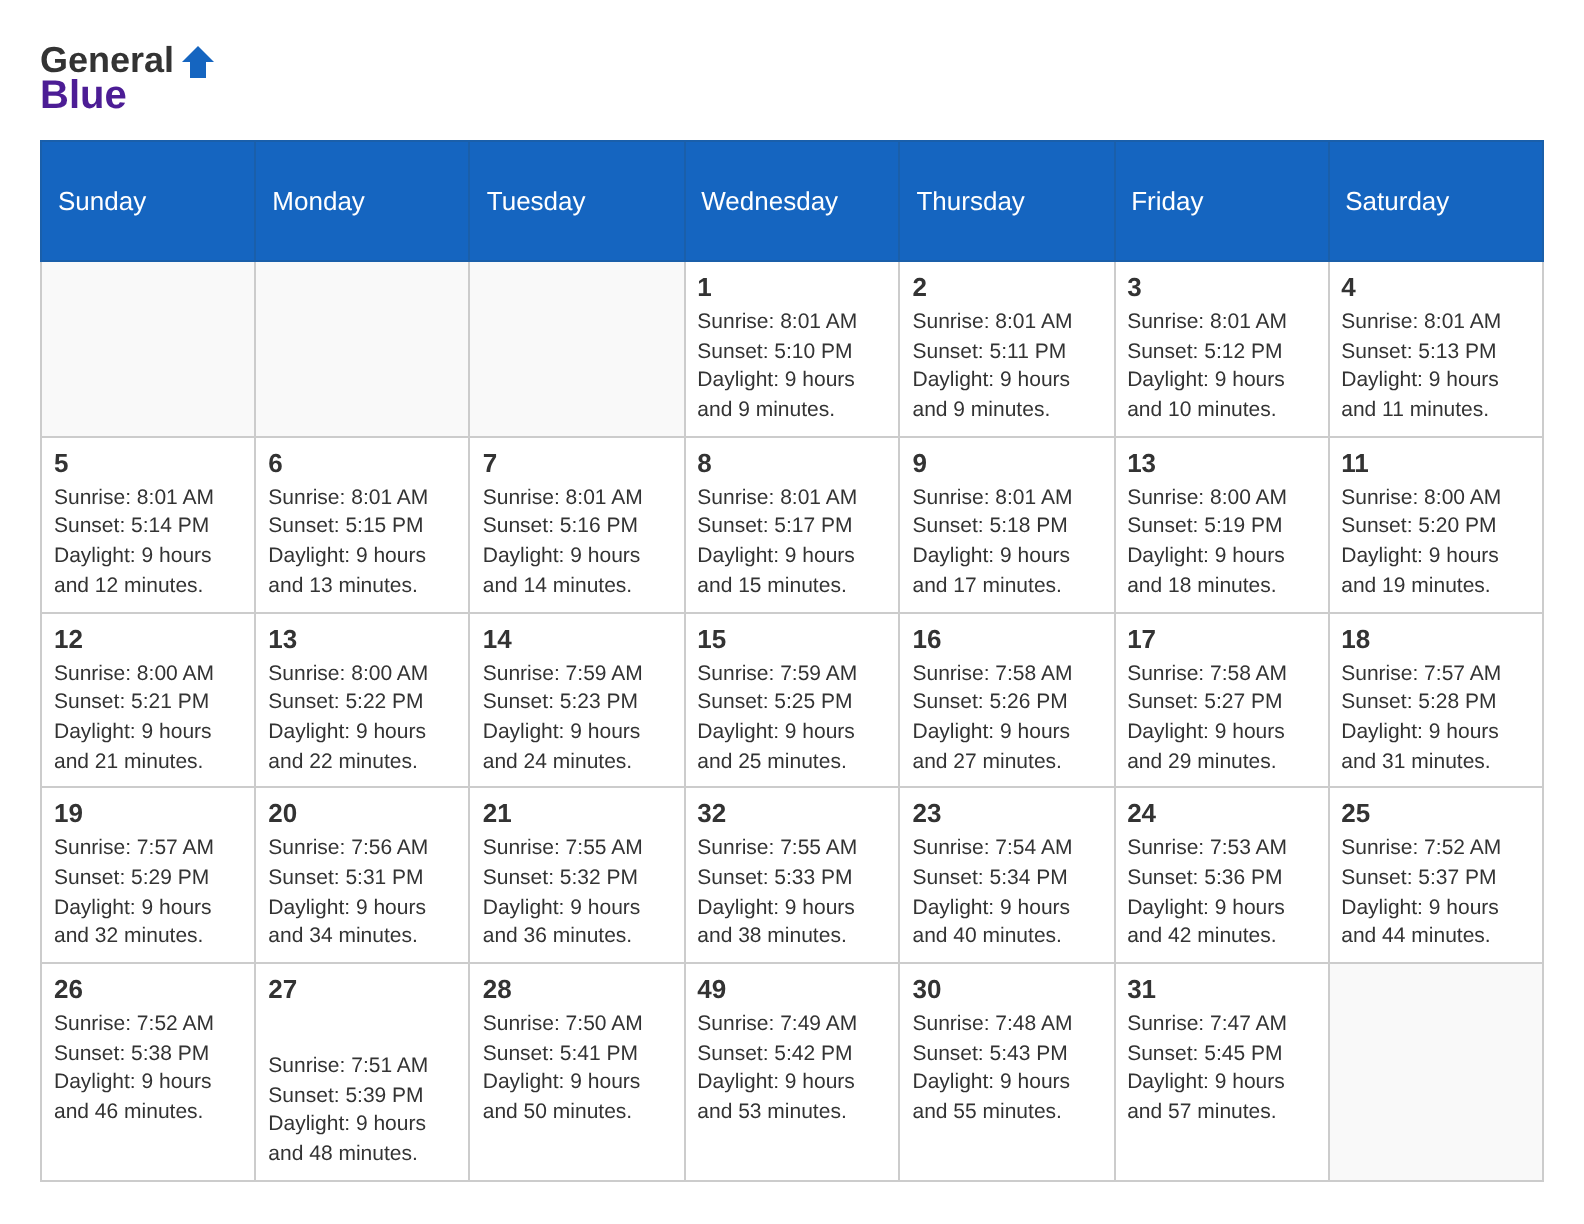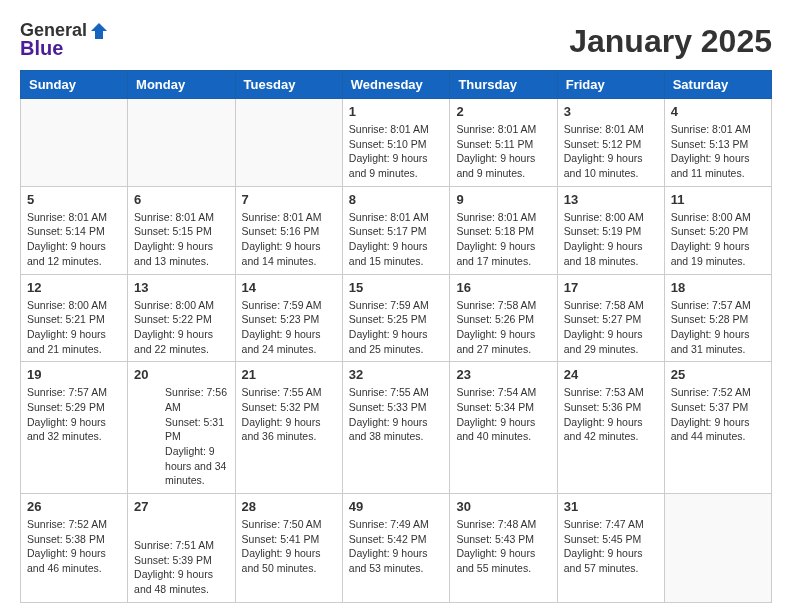--- a/index.html
+++ b/index.html
@@ -54,23 +54,23 @@
     }
     .calendar {
       width: 100%;
       border-collapse: collapse;
       border: 1px solid #ccc;
     }
     .calendar th {
       background-color: #1565c0;
       color: white;
       text-align: left;
-      padding: 6px 8px;
+      padding: 22px 8px;
       font-size: 13px;
-      font-weight: bold;
+      font-weight: normal;
       border: 1px solid #1a5faa;
     }
     .calendar td {
       border: 1px solid #ccc;
       vertical-align: top;
       padding: 5px 6px;
       width: 108px;
       min-height: 80px;
       background: #fff;
     }
@@ -97,21 +97,20 @@
   <div class="logo">
     <div class="logo-text">
       <span class="logo-general">General</span>
       <svg class="logo-icon" viewBox="0 0 20 20">
         <polygon points="10,2 18,10 14,10 14,18 6,18 6,10 2,10" fill="#1565c0"></polygon>
       </svg>
     </div>
     <span class="logo-blue" style="margin-top:-4px;">Blue</span>
   </div>
   <div class="title-section">
-    <div class="month-title">January 2025</div>
   </div>
 </div>
 
 <table class="calendar">
   <thead>
     <tr>
     <th>Sunday</th>
         <th>Monday</th>
         <th>Tuesday</th>
         <th>Wednesday</th>
@@ -240,21 +239,21 @@
       </tr>
       <tr>
         <td>
           <span class="day-num">19</span>
           <div class="day-info" style="white-space: pre-line;">Sunrise: 7:57 AM
 Sunset: 5:29 PM
 Daylight: 9 hours and 32 minutes.</div>
         </td>
         <td>
           <span class="day-num">20</span>
-          <div class="day-info" style="white-space: pre-line; margin-left: 31px;">Sunrise: 7:56 AM
+          <div class="day-info" style="white-space: pre-line;">Sunrise: 7:56 AM
 Sunset: 5:31 PM
 Daylight: 9 hours and 34 minutes.</div>
         </td>
         <td>
           <span class="day-num">21</span>
           <div class="day-info" style="white-space: pre-line;">Sunrise: 7:55 AM
 Sunset: 5:32 PM
 Daylight: 9 hours and 36 minutes.</div>
         </td>
         <td>

